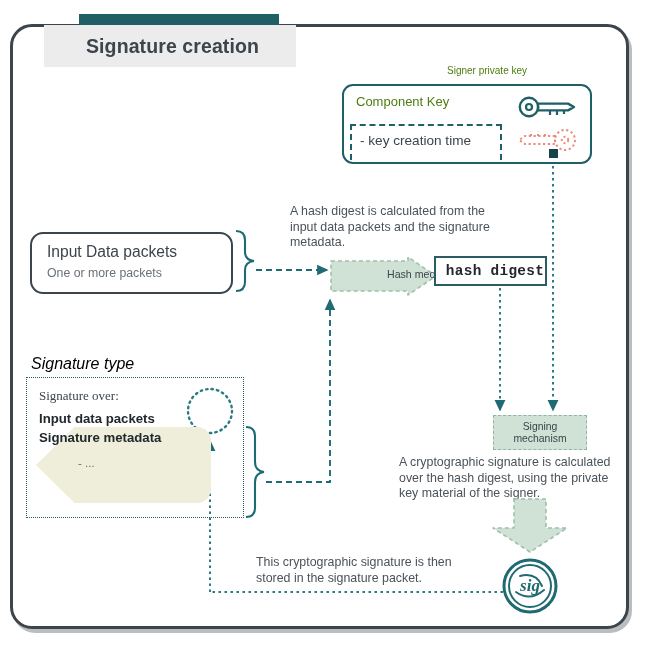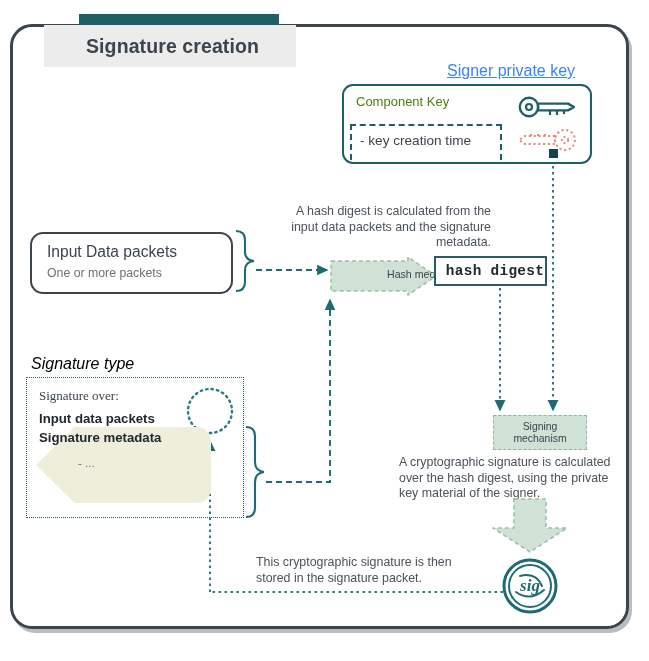--- a/index.html
+++ b/index.html
@@ -26,21 +26,21 @@
   #title-chip span{
     padding-left:20px;font-size:19.5px;font-weight:700;color:#3c444c;
     letter-spacing:.1px;
   }
 
   
   .lbl{position:absolute;color:#4a525a;font-size:12.4px;line-height:15.5px;}
   .hdr{position:absolute;color:#3c444c;}
 
   
-  #signer-key-label{left:447px;top:63px;font-size:16px;color:#3b82f6;text-decoration:underline;}
+  #signer-key-label{left:447px;top:63px;font-size:10px;color:#4d7c0f;}
   #component-key-box{
     position:absolute;left:342px;top:84px;width:250px;height:80px;
     border:2.2px solid #1f5f66;border-radius:11px;box-sizing:border-box;
     background:#fff;
   }
   #component-key-title{
     position:absolute;left:356px;top:94px;font-size:13px;color:#4d7c0f;
   }
   #key-sub-box{
     position:absolute;left:350px;top:124px;width:152px;height:36px;
@@ -59,21 +59,21 @@
   
   #input-box{
     position:absolute;left:30px;top:232px;width:203px;height:62px;
     border:2.4px solid #3c444c;border-radius:13px;box-sizing:border-box;
     background:#fff;
   }
   #input-title{position:absolute;left:47px;top:243px;font-size:15.6px;color:#3c444c;}
   #input-sub{position:absolute;left:47px;top:266px;font-size:12.3px;color:#6a7178;}
 
   
-  #hash-note{left:281px;top:204px;width:210px;text-align:right;}
+  #hash-note{left:290px;top:204px;width:210px;}
 
   
   #hash-mech-wrap{position:absolute;left:330px;top:256px;width:107px;height:40px;}
   #hash-mech-label{
     position:absolute;left:340px;top:268px;font-size:10.6px;color:#3c444c;
     white-space:nowrap;
     margin-left:47px;
   }
 
   

